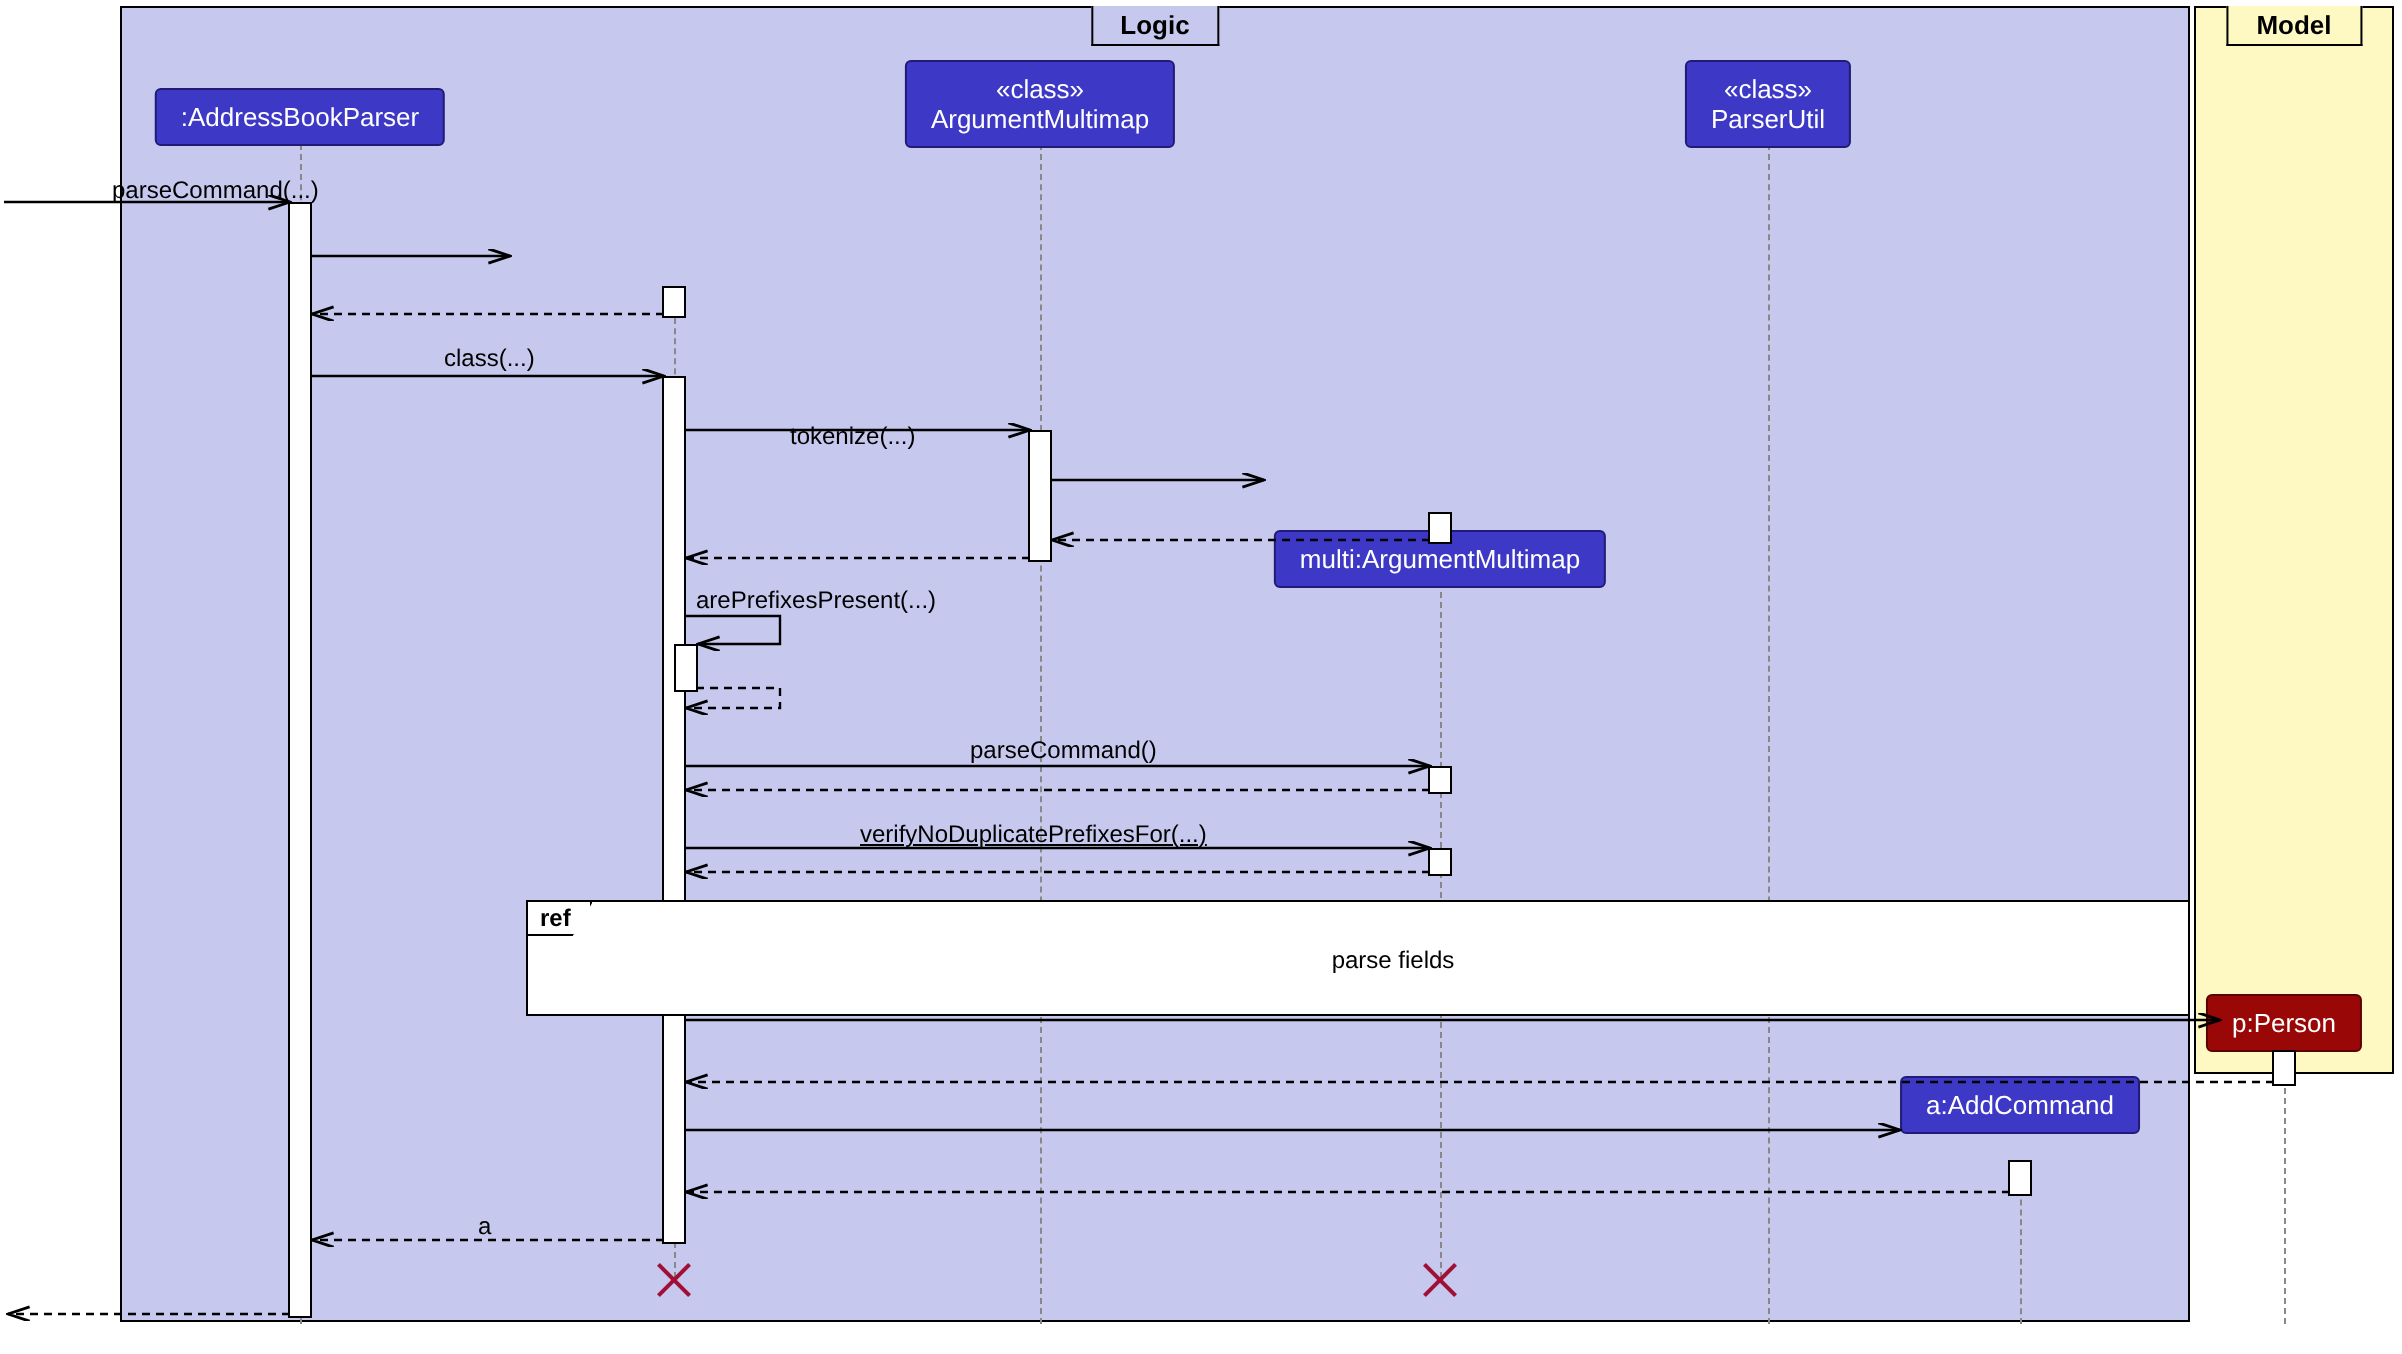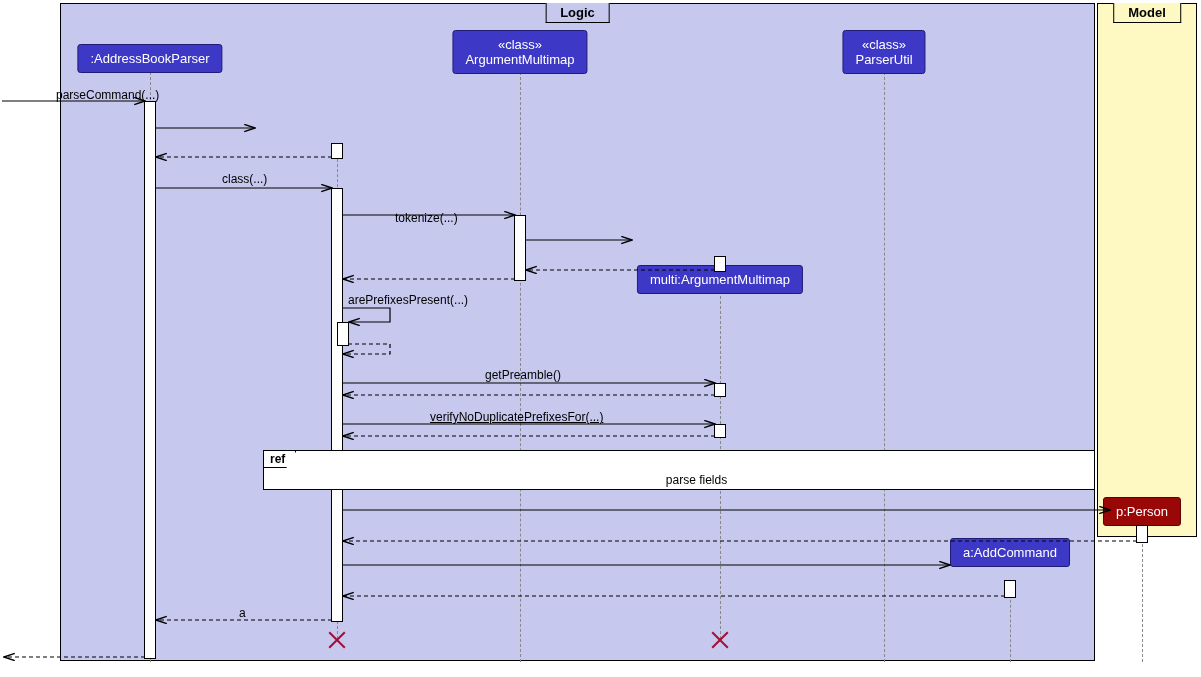--- a/index.html
+++ b/index.html
@@ -184,33 +184,33 @@
   <div class="activation" style="left:337px; top:188px; height:432px;"></div>
   <div class="activation" style="left:520px; top:215px; height:64px;"></div>
   <div class="activation" style="left:720px; top:256px; height:14px;"></div>
 
   <div class="activation" style="left:343px; top:322px; height:22px;"></div>
   <div class="activation" style="left:720px; top:383px; height:12px;"></div>
   <div class="activation" style="left:720px; top:424px; height:12px;"></div>
   <div class="activation" style="left:1142px; top:525px; height:16px;"></div>
   <div class="activation" style="left:1010px; top:580px; height:16px;"></div>
 
-  <div class="ref-box" style="left:263px; top:450px; width:832px; height:40px;">
+  <div class="ref-box" style="left:263px; top:450px; width:832px; height:58px;">
     <div class="ref-tab">ref</div>
     <div class="ref-title">parse fields</div>
   </div>
 
   <div class="destroy" style="left:337px; top:640px;"></div>
   <div class="destroy" style="left:720px; top:640px;"></div>
 
   <div class="msg-label" style="left:12px;  top:88px;padding-left:44px;">parseCommand(...)</div>
   <div class="msg-label" style="left:222px; top:172px;">class(...)</div>
   <div class="msg-label" style="left:395px; top:211px;">tokenize(...)</div>
   <div class="msg-label" style="left:348px; top:293px;">arePrefixesPresent(...)</div>
-  <div class="msg-label" style="left:485px; top:368px;">getPreamble()</div>
+  <div class="msg-label" style="left:485px; top:368px;">parseCommand()</div>
   <div class="msg-label" style="left:430px; top:410px;text-decoration:underline;">verifyNoDuplicatePrefixesFor(...)</div>
   <div class="msg-label" style="left:239px; top:606px;">a</div>
 
   <svg class="overlay">
     <defs>
       <marker id="arrow-solid" markerWidth="10" markerHeight="10" refX="9" refY="3" orient="auto">
         <path d="M0,0 L9,3 L0,6" fill="none" stroke="#000" stroke-width="1.2"></path>
       </marker>
       <marker id="arrow-open" markerWidth="10" markerHeight="10" refX="9" refY="3" orient="auto">
         <path d="M0,0 L9,3 L0,6" fill="none" stroke="#000" stroke-width="1.2"></path>

